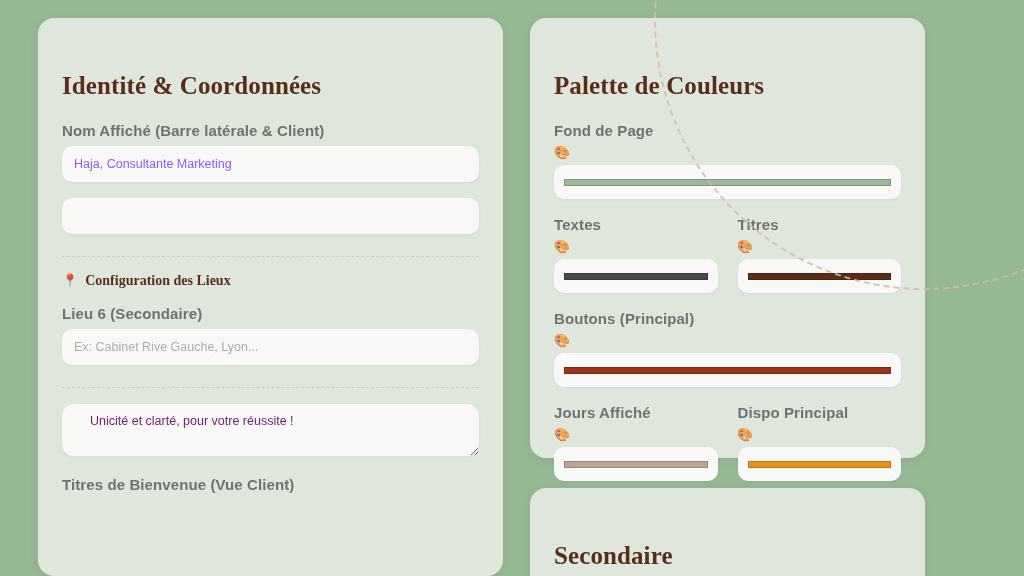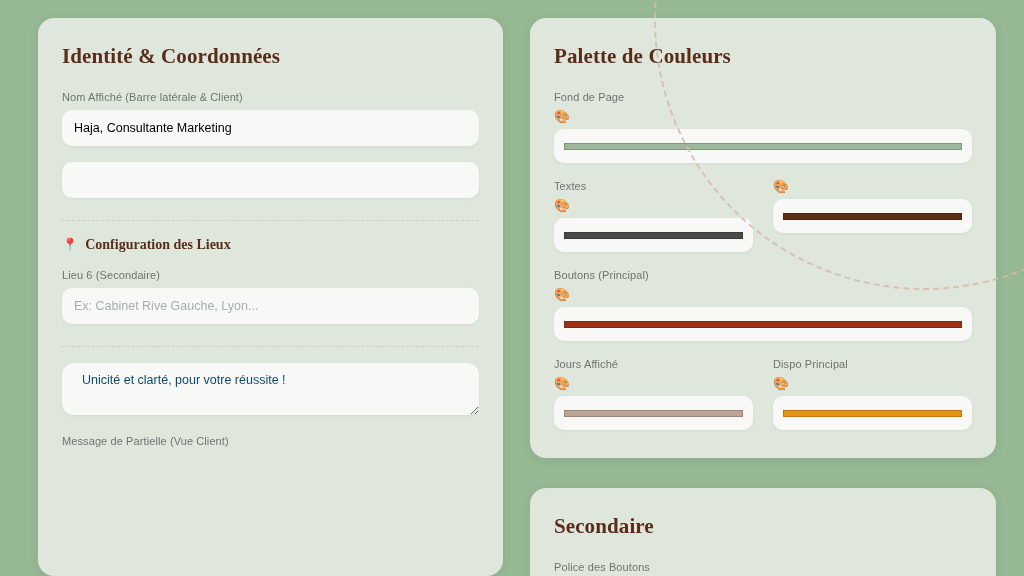--- a/index.html
+++ b/index.html
@@ -36,89 +36,90 @@
     gap: 27px;
     padding: 18px 28px 0 38px;
   }
 
   .col {
     display: flex;
     flex-direction: column;
     gap: 30px;
   }
   .col-left  { width: 465px; }
-  .col-right { width: 466px; }
+  .col-right { width: 395px; }
 
   .card {
     background: #dfe7dc;
     border-radius: 16px;
     padding: 26px 24px 24px 24px;
     box-shadow: 0 2px 10px rgba(60, 80, 58, 0.10);
   }
   .card-left  { height: 760px; }
   .card-right { height: 440px; }
   .card-typo  { height: 260px; }
 
   .card-title {
     font-family: "Liberation Serif", serif;
     font-weight: bold;
-    font-size: 21px;
+    font-size: 25px;
     color: #5a2c1a;
     letter-spacing: 0.1px;
     margin-bottom: 22px;
+    margin-top: 28px;
   }
 
   .sub-title {
     font-family: "Liberation Serif", serif;
     font-weight: bold;
     font-size: 14px;
     color: #5a2c1a;
     display: flex;
     align-items: center;
     gap: 7px;
     margin-bottom: 16px;
   }
   .sub-title .pin { font-size: 13px; }
 
   .field { margin-bottom: 16px; }
 
   .label {
     display: block;
-    font-size: 11px;
-    font-weight: normal;
+    font-size: 15px;
+    font-weight: bold;
     color: #6f7370;
     margin-bottom: 7px;
     letter-spacing: 0.1px;
   }
 
   .input {
     width: 100%;
     height: 36px;
     background: #f8f9f7;
     border: none;
     border-radius: 10px;
     padding: 0 12px;
     font-family: "Liberation Sans", sans-serif;
     font-size: 12.5px;
-    color: #000000;
+    color: #8b5cf6;
     box-shadow: 0 1px 3px rgba(60, 80, 58, 0.07);
     outline: none;
   }
   .input::placeholder { color: #a9aeab; }
 
   .textarea {
     width: 100%;
     height: 52px;
     background: #f8f9f7;
     border: none;
     border-radius: 12px;
-    padding: 10px 20px;
+    padding: 10px 28px;
     font-family: "Liberation Sans", sans-serif;
     font-size: 12.5px;
-    color: #0c4a6e;
+    color: #701a75;
     box-shadow: 0 1px 3px rgba(60, 80, 58, 0.07);
     outline: none;
     resize: vertical;
   }
 
   .divider {
     border: 0;
     border-top: 1px dashed #c6d1c3;
     margin: 22px 0 16px 0;
   }
@@ -190,21 +191,21 @@
         <input class="input" type="text" placeholder="Ex: Cabinet Rive Gauche, Lyon..." style="">
       </div>
 
       <hr class="divider">
 
       <div class="field">
         <textarea class="textarea" style="">Unicité et clarté, pour votre réussite !</textarea>
       </div>
 
       <div class="field">
-        <label class="label">Message de Partielle (Vue Client)</label>
+        <label class="label">Titres de Bienvenue (Vue Client)</label>
       </div>
 
     </section>
   </div>
 
   <div class="col col-right">
 
     <section class="card card-right">
 
       <h2 class="card-title">Palette de Couleurs</h2>
@@ -219,20 +220,21 @@
 
       <div class="color-grid">
         <div class="color-field">
           <label class="label">Textes</label>
           <span class="swatch-emoji">🎨</span>
           <div class="color-box">
             <div class="color-bar" style="background: rgb(74, 74, 74);"></div>
           </div>
         </div>
         <div class="color-field">
+          <label class="label">Titres</label>
           <span class="swatch-emoji">🎨</span>
           <div class="color-box">
             <div class="color-bar" style="background: rgb(90, 45, 22);"></div>
           </div>
         </div>
       </div>
 
       <div class="color-field">
         <label class="label">Boutons (Principal)</label>
         <span class="swatch-emoji">🎨</span>

